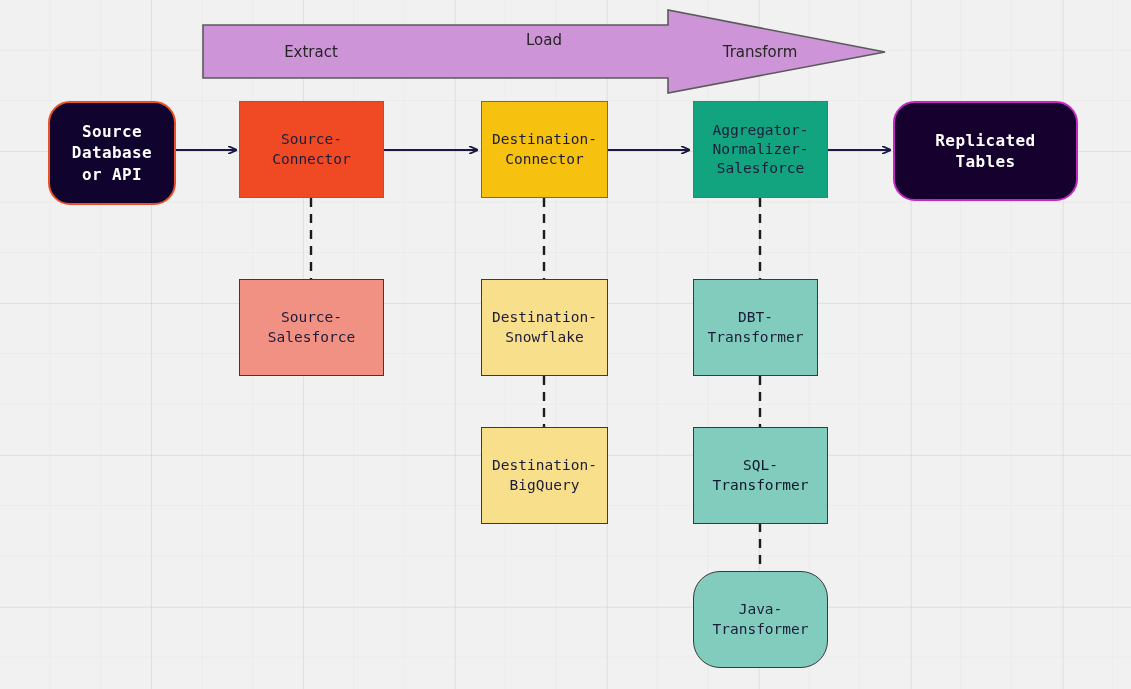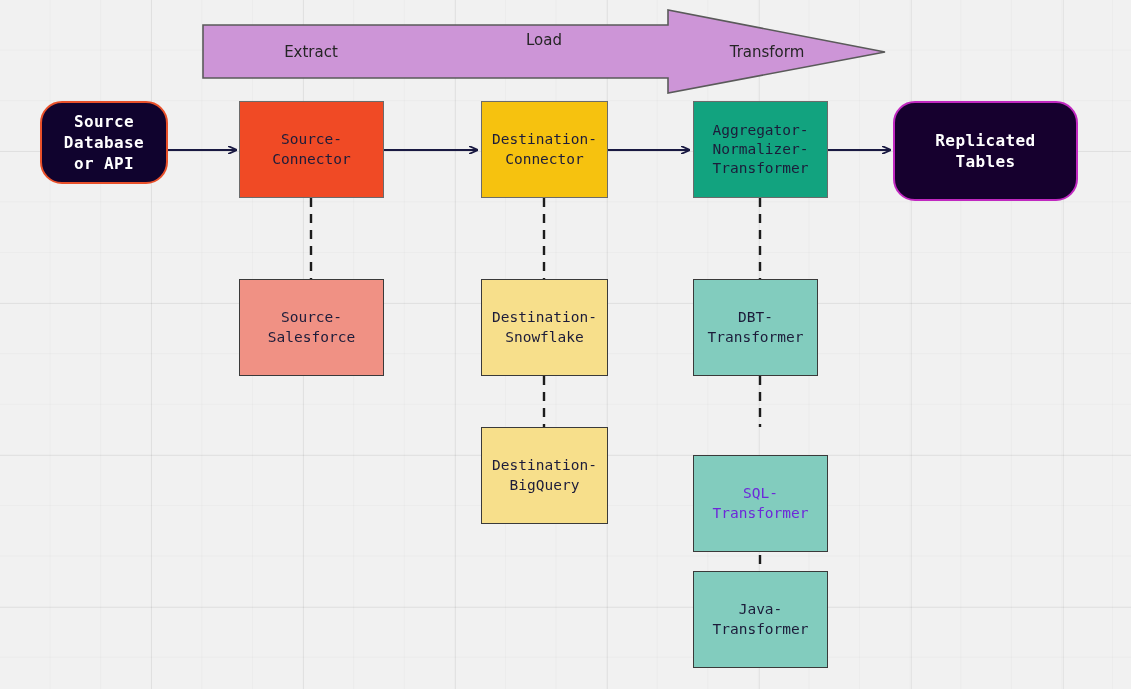--- a/index.html
+++ b/index.html
@@ -118,43 +118,43 @@
         <line x1="544" y1="376" x2="544" y2="427" stroke="#1c1c1c" stroke-width="2.4" stroke-dasharray="9 7"></line>
         <line x1="760" y1="198" x2="760" y2="279" stroke="#1c1c1c" stroke-width="2.4" stroke-dasharray="9 7"></line>
         <line x1="760" y1="376" x2="760" y2="427" stroke="#1c1c1c" stroke-width="2.4" stroke-dasharray="9 7"></line>
         <line x1="760" y1="523" x2="760" y2="571" stroke="#1c1c1c" stroke-width="2.4" stroke-dasharray="9 7"></line>
       </g>
   </svg>
 
   <div id="phase-labels">
       <div class="phase-label" style="left: 311px; top: 52px;">Extract</div>
       <div class="phase-label" style="left: 544px; top: 40px;">Load</div>
-      <div class="phase-label" style="left: 760px; top: 52px; margin-left: 7px;">Transform</div>
+      <div class="phase-label" style="left: 760px; top: 52px;">Transform</div>
     </div>
 
   <div id="nodes-layer">
-      <div class="node terminal" style="left: 40px; top: 101px; width: 128px; height: 83px; background: rgb(16, 3, 46); color: rgb(255, 255, 255); border: 2.4px solid rgb(232, 80, 42);">Source
+      <div class="node terminal" style="left: 48px; top: 101px; width: 128px; height: 104px; background: rgb(16, 3, 46); color: rgb(255, 255, 255); border: 2.4px solid rgb(232, 80, 42);">Source
 Database
 or API</div>
       <div class="node rect" style="left: 239px; top: 101px; width: 145px; height: 97px; background: rgb(240, 74, 37); color: rgb(28, 28, 58); border-color: rgb(107, 107, 107);">Source-
 Connector</div>
       <div class="node rect" style="left: 481px; top: 101px; width: 127px; height: 97px; background: rgb(246, 194, 15); color: rgb(28, 28, 58); border-color: rgb(107, 107, 107);">Destination-
 Connector</div>
       <div class="node rect" style="left: 693px; top: 101px; width: 135px; height: 97px; background: rgb(18, 163, 127); color: rgb(28, 28, 58); border-color: rgb(107, 107, 107);">Aggregator-
 Normalizer-
-Transformer</div>
+Salesforce</div>
       <div class="node terminal" style="left: 893px; top: 101px; width: 185px; height: 100px; background: rgb(22, 0, 46); color: rgb(255, 255, 255); border: 2.4px solid rgb(192, 40, 192);">Replicated
 Tables</div>
       <div class="node sub" style="left: 239px; top: 279px; width: 145px; height: 97px; background: rgb(240, 145, 132); color: rgb(28, 28, 58); border-color: rgb(58, 58, 58);">Source-
 Salesforce</div>
       <div class="node sub" style="left: 481px; top: 279px; width: 127px; height: 97px; background: rgb(247, 223, 139); color: rgb(28, 28, 58); border-color: rgb(58, 58, 58);">Destination-
 Snowflake</div>
       <div class="node sub" style="left: 481px; top: 427px; width: 127px; height: 97px; background: rgb(247, 223, 139); color: rgb(28, 28, 58); border-color: rgb(58, 58, 58);">Destination-
 BigQuery</div>
       <div class="node sub" style="left: 693px; top: 279px; width: 125px; height: 97px; background: rgb(130, 204, 190); color: rgb(28, 28, 58); border-color: rgb(58, 58, 58);">DBT-
 Transformer</div>
-      <div class="node sub" style="left: 693px; top: 427px; width: 135px; height: 97px; background: rgb(130, 204, 190); color: #6d28d9; border-color: rgb(58, 58, 58); margin-top: 28px;">SQL-
+      <div class="node sub" style="left: 693px; top: 427px; width: 135px; height: 97px; background: rgb(130, 204, 190); color: #0f172a; border-color: rgb(58, 58, 58);">SQL-
 Transformer</div>
-      <div class="node sub" style="left: 693px; top: 571px; width: 135px; height: 97px; background: rgb(130, 204, 190); color: rgb(28, 28, 58); border-color: rgb(58, 58, 58);">Java-
+      <div class="node sub" style="left: 693px; top: 571px; width: 135px; height: 97px; background: rgb(130, 204, 190); color: rgb(28, 28, 58); border-color: rgb(58, 58, 58); border-radius: 27px;">Java-
 Transformer</div>
     </div>
 
 </div>
 
 </body></html>

